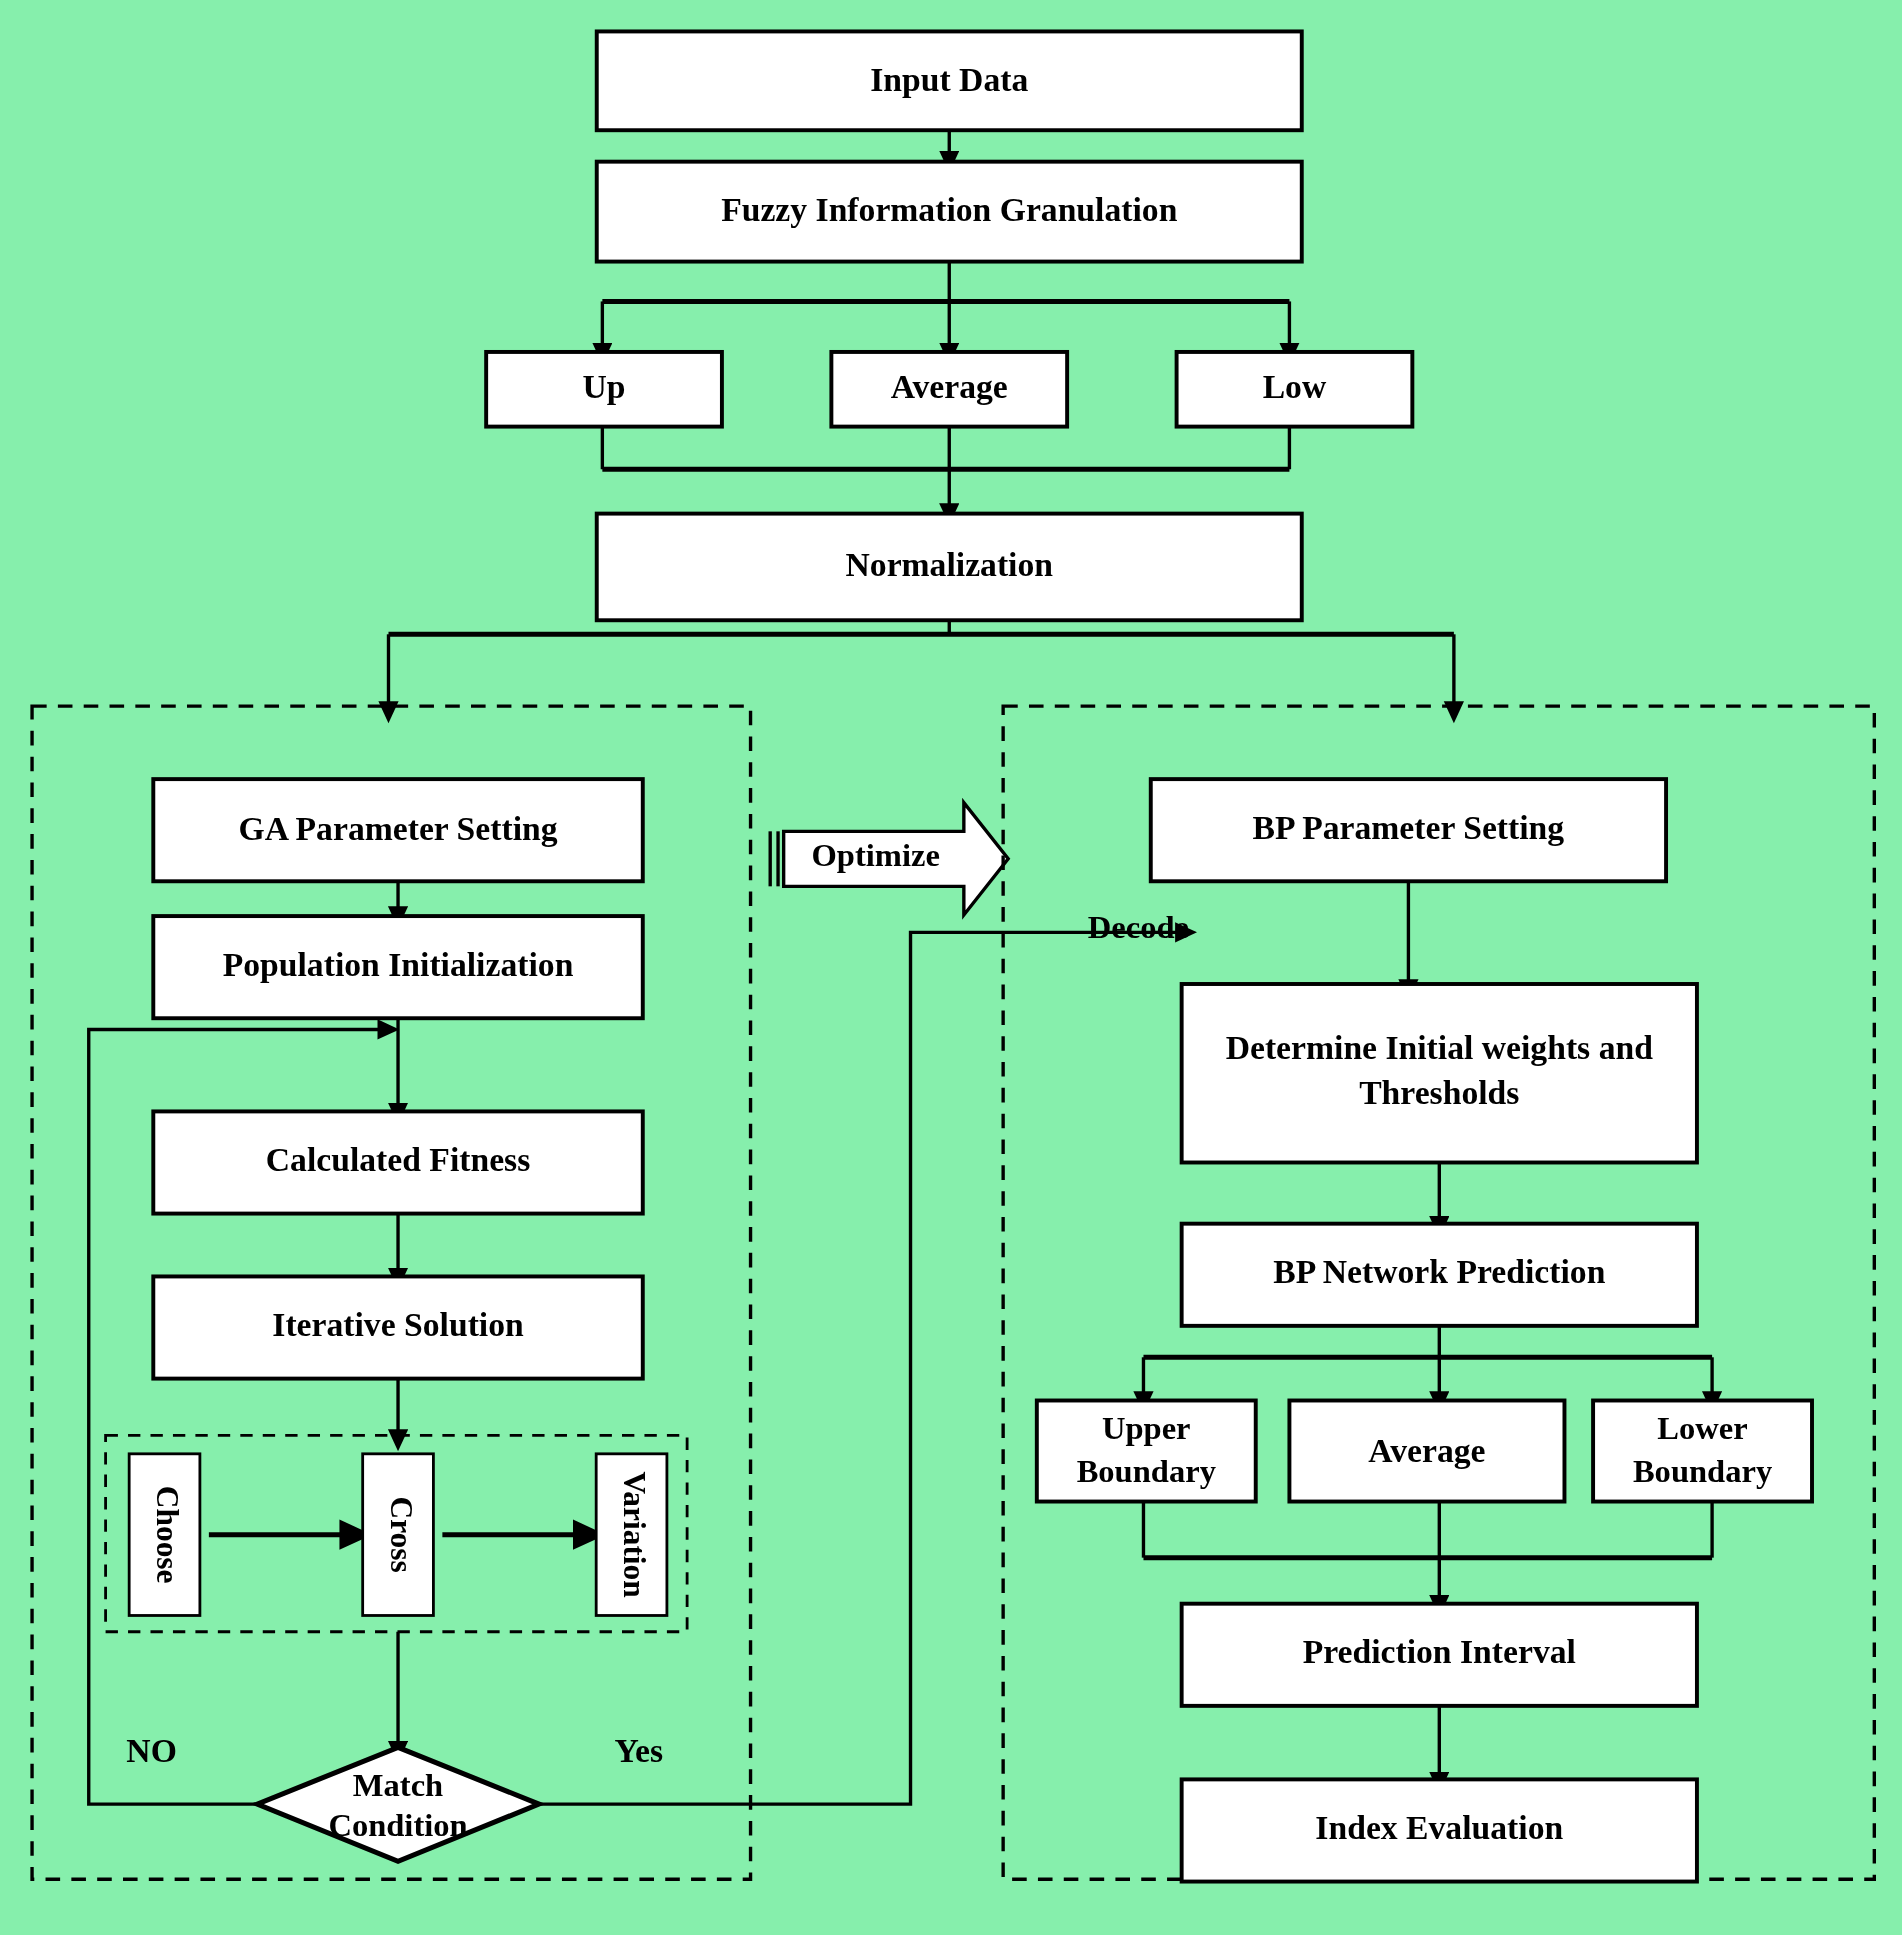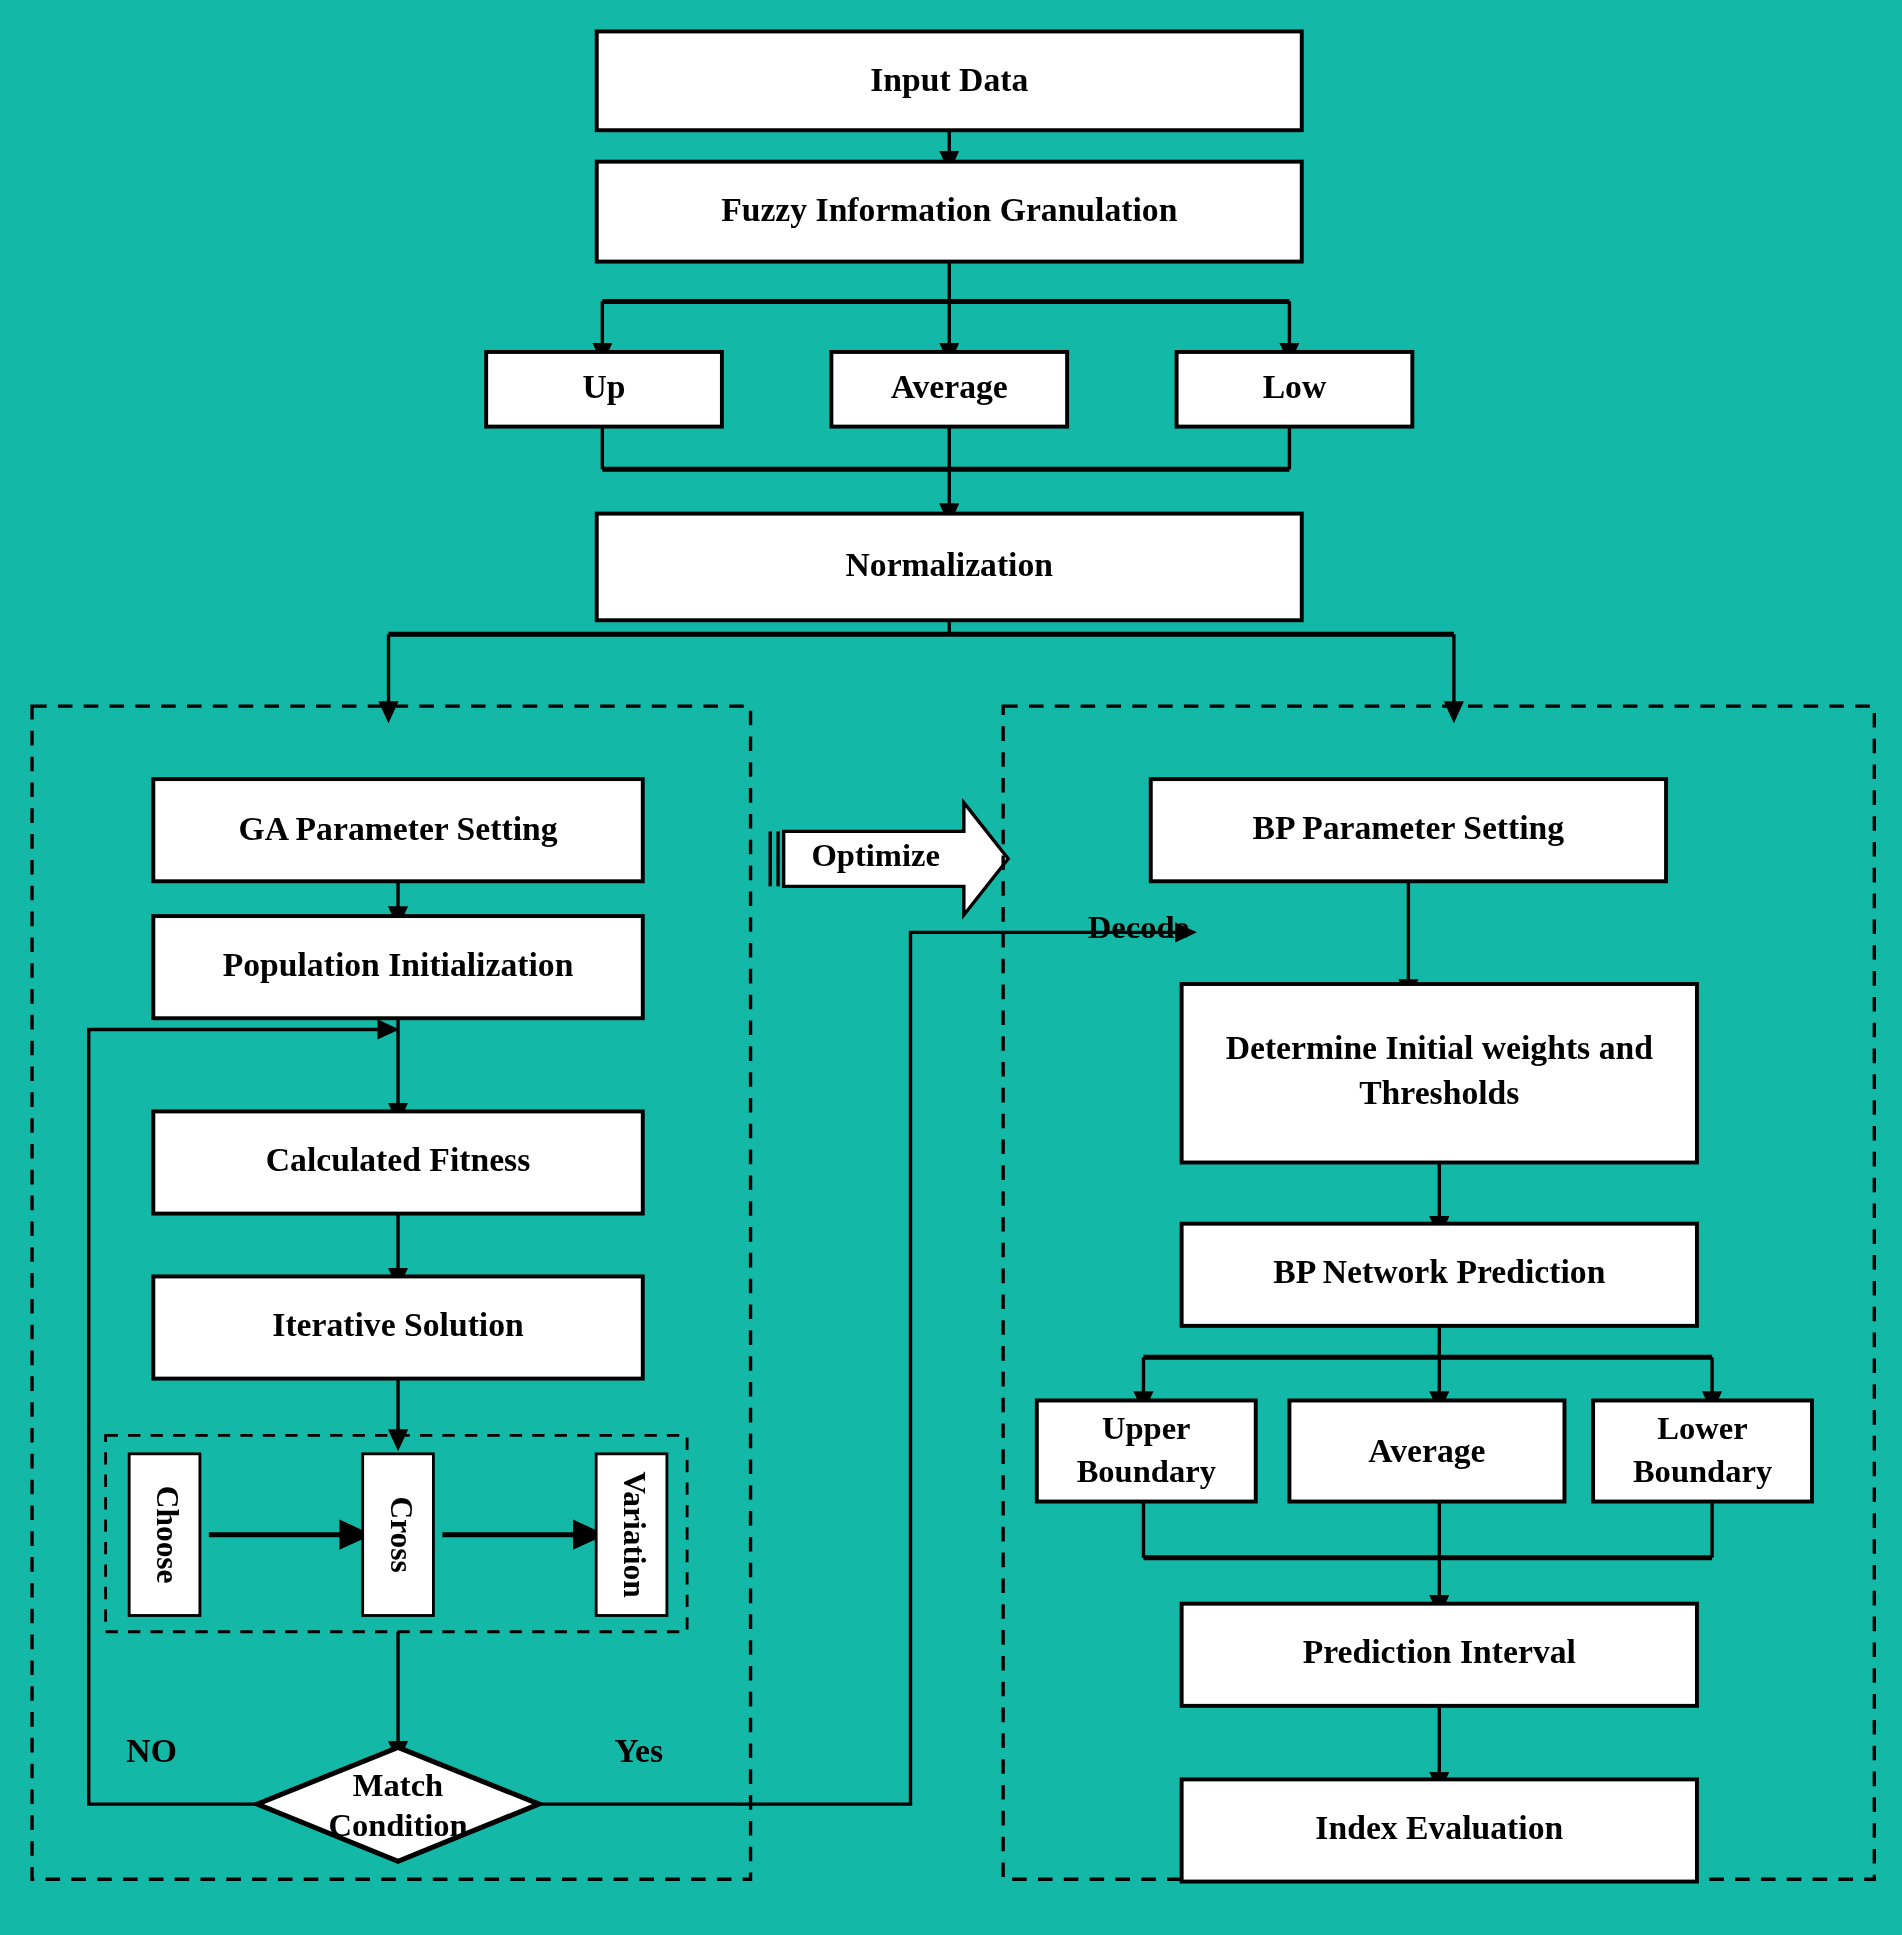--- a/index.html
+++ b/index.html
@@ -1,17 +1,17 @@
 <!DOCTYPE html>
 <html style="font-size:9px"><head>
 <meta charset="utf-8">
 <style>
   html,body{margin:0;padding:0;background:#ffffff;}
   body{width:1903px;height:1936px;overflow:hidden;}
-  #stage{position:relative;width:1903px;height:1936px;background:#14b8a6;}
+  #stage{position:relative;width:1903px;height:1936px;background:#86efac;}
   svg#flow{position:absolute;left:0;top:0;width:1903px;height:1936px;}
   .nodeText{
     font-family:"Liberation Serif","DejaVu Serif",serif;
     font-weight:bold;
     fill:#000;
     text-anchor:middle;
     dominant-baseline:middle;
   }
   .boxrect{fill:#ffffff;stroke:#000000;stroke-width:7;}
   .thinrect{fill:#ffffff;stroke:#000000;stroke-width:5;}

